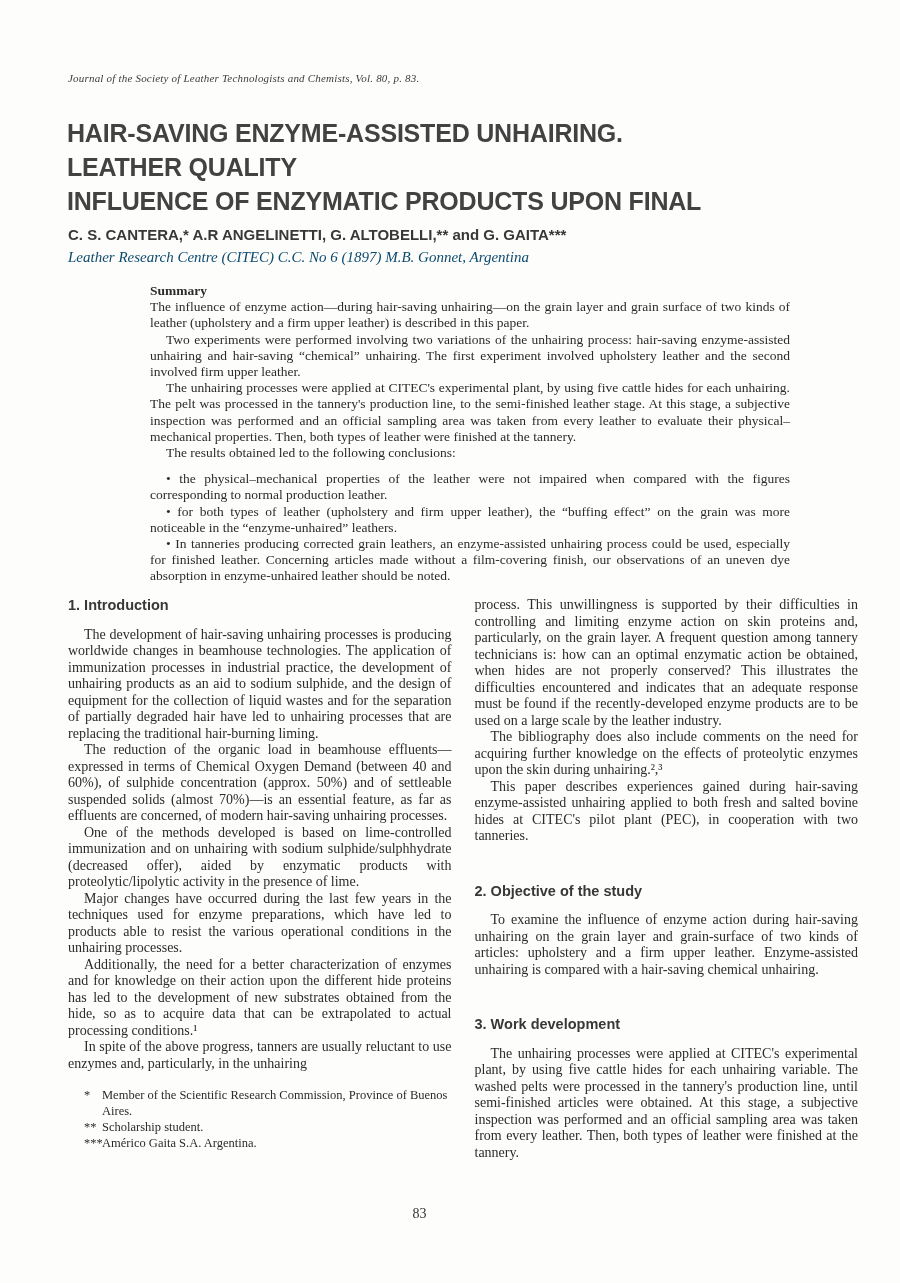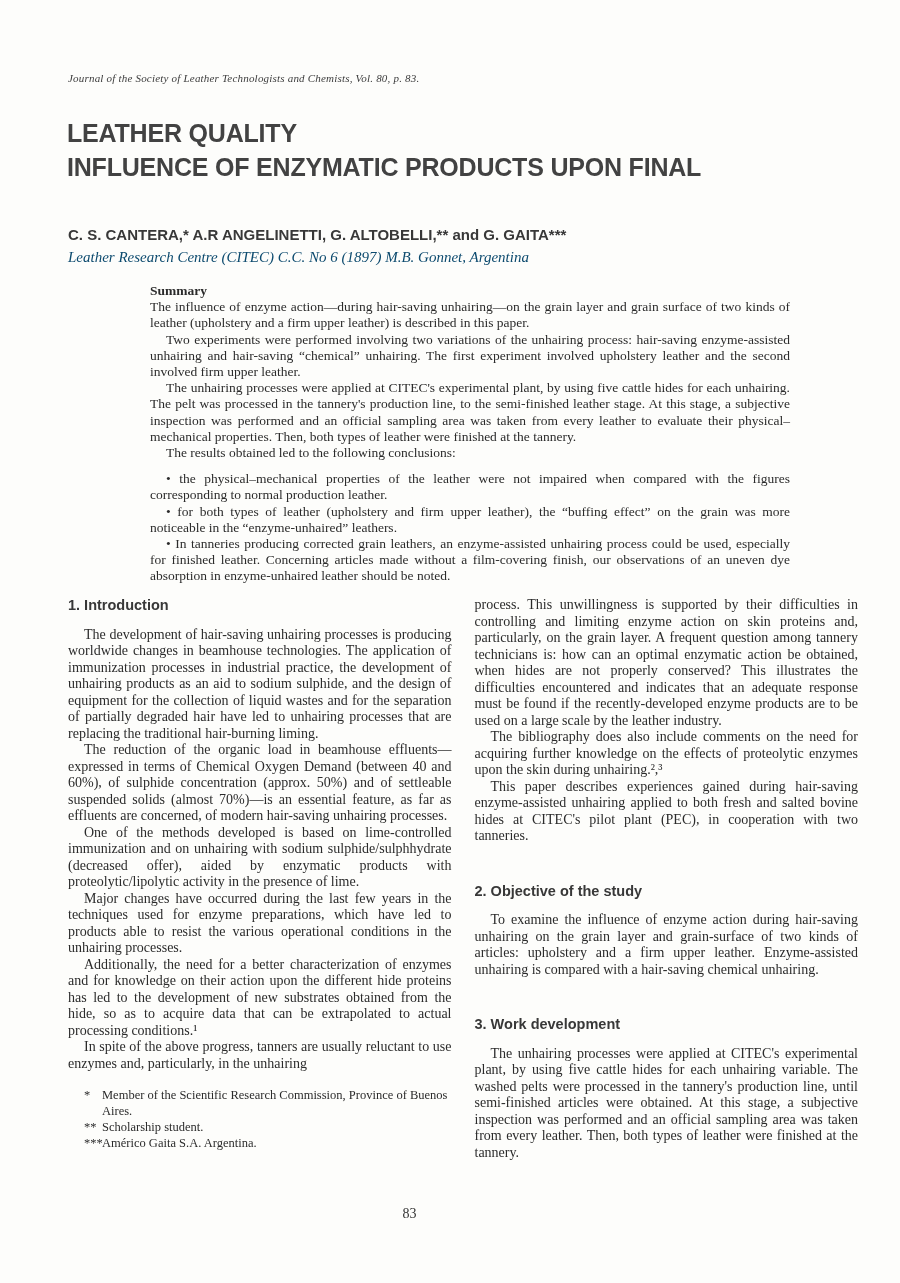--- a/index.html
+++ b/index.html
@@ -65,31 +65,32 @@
     margin-top:15px;
     font-size:12.5px;line-height:16px;text-align:left;
   }
   .footnote{display:flex;}
   .fn-marker{flex:none;width:34px;padding-left:16px;box-sizing:border-box;}
   .fn-text{flex:1;}
   .page-number{
     position:absolute;top:1206px;left:0;width:819px;
     text-align:center;
     font-family:"Liberation Serif",serif;
-    font-size:14px;color:#333;
+    font-size:14px;color:#333;padding-left:10px;
   }
 </style>
 </head>
 <body>
 
 <div class="page">
 
   <div class="journal-line">Journal of the Society of Leather Technologists and Chemists, Vol. 80, p. 83.</div>
 
   <div class="title">
+    <div>HAIR-SAVING ENZYME-ASSISTED UNHAIRING.</div>
     <div>LEATHER QUALITY</div>
     <div>INFLUENCE OF ENZYMATIC PRODUCTS UPON FINAL</div>
   </div>
 
   <div class="authors">C. S. CANTERA,* A.R ANGELINETTI, G. ALTOBELLI,** and G. GAITA***</div>
   <div class="affiliation">Leather Research Centre (CITEC) C.C. No 6 (1897) M.B. Gonnet, Argentina</div>
 
   <div class="summary">
     <div class="head">Summary</div>
     <p class="first">The influence of enzyme action—during hair-saving unhairing—on the grain layer and grain surface of two kinds of leather (upholstery and a firm upper leather) is described in this paper.</p>

